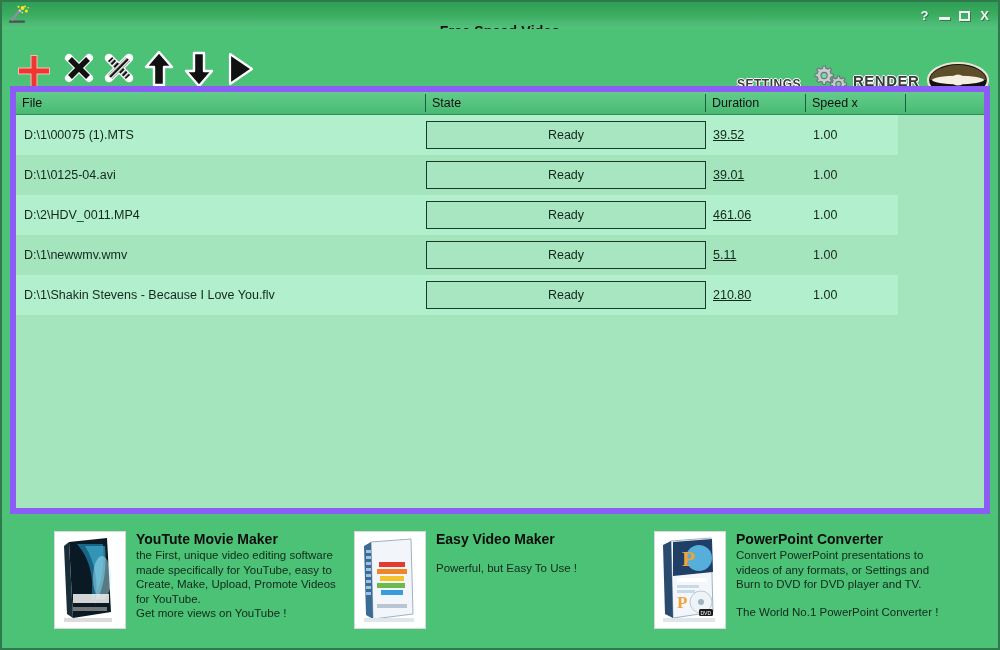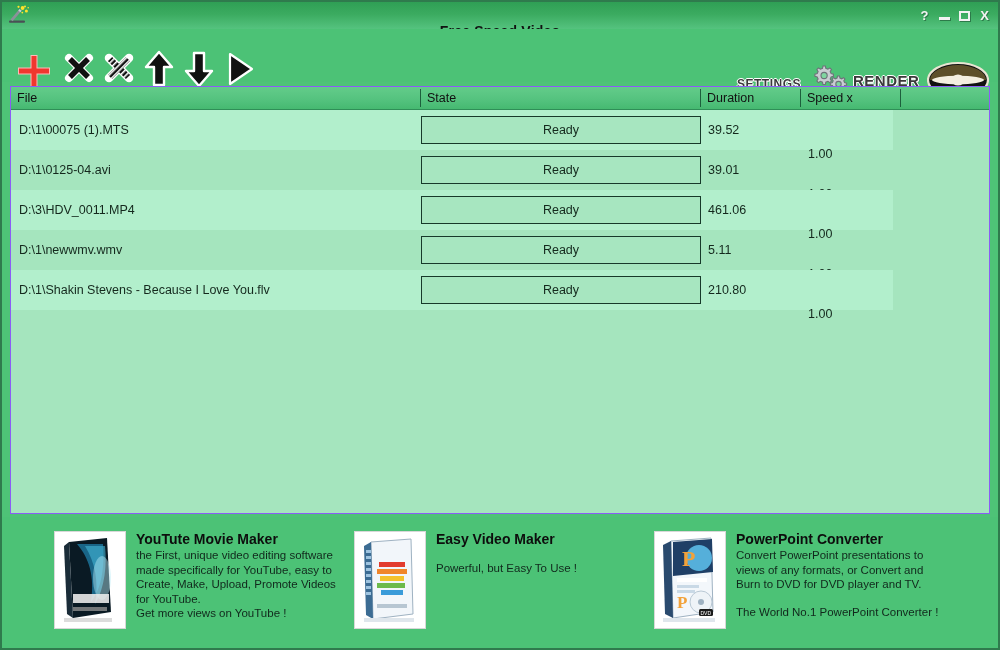--- a/index.html
+++ b/index.html
@@ -121,21 +121,21 @@
   }
   #settings-text { left: 0; top: 9px; font-size: 17px; letter-spacing: .5px; }
   #render-text   { left: 0; top: 6px; font-size: 21px; letter-spacing: .5px; }
 
   
   #file-list-panel {
     position: absolute;
     left: 8px; top: 84px;
     width: 980px; height: 428px;
     box-sizing: border-box;
-    border: 1px solid #8b5cf6;
+    border: 6px solid #8b5cf6;
     background: #a5e5be;
     overflow: hidden;
   }
   #list-header {
     position: relative;
     height: 22px;
     background: linear-gradient(to bottom, #63cc8a 0%, #55c37f 55%, #46b971 100%);
     border-bottom: 1px solid #2f8e57;
   }
   .col-head {
@@ -175,22 +175,22 @@
     position: absolute;
     top: 0;
     height: 40px;
     line-height: 40px;
     font-size: 12.5px;
     color: #14281d;
     white-space: nowrap;
     overflow: hidden;
   }
   .cell-file     { left: 8px;   width: 396px; }
-  .cell-duration { left: 697px; width: 88px; }
-  .cell-speed    { left: 797px; width: 88px; margin-top: 24px; }
+  .cell-duration { left: 697px; width: 88px; text-decoration: underline; }
+  .cell-speed    { left: 797px; width: 88px; }
   .state-box {
     position: absolute;
     left: 410px; top: 6px;
     width: 280px; height: 28px;
     box-sizing: border-box;
     border: 1px solid #17392a;
     background: #a7e6c0;
     line-height: 26px;
     text-align: center;
     font-size: 12.5px;
@@ -406,21 +406,21 @@
 
       <div class="file-row">
         <div class="cell cell-file">D:\1\0125-04.avi</div>
         <div class="state-box">Ready</div>
         <div class="cell cell-duration">39.01</div>
         <div class="cell cell-speed">1.00</div>
       </div>
 
       <div class="file-row">
         <div class="row-tint"></div>
-        <div class="cell cell-file">D:\3\HDV_0011.MP4</div>
+        <div class="cell cell-file">D:\2\HDV_0011.MP4</div>
         <div class="state-box">Ready</div>
         <div class="cell cell-duration">461.06</div>
         <div class="cell cell-speed">1.00</div>
       </div>
 
       <div class="file-row">
         <div class="cell cell-file">D:\1\newwmv.wmv</div>
         <div class="state-box">Ready</div>
         <div class="cell cell-duration">5.11</div>
         <div class="cell cell-speed">1.00</div>
@@ -514,21 +514,21 @@
           <circle cx="46" cy="70" r="3" fill="#9fb2c2"></circle>
           <text x="22" y="76" font-family="Liberation Serif, serif" font-size="17" font-weight="bold" fill="#f2a23a">P</text>
           <rect x="44" y="77" width="14" height="7" rx="1.5" fill="#1b1b1b"></rect>
           <text x="45.5" y="83" font-family="Liberation Sans, sans-serif" font-size="5" fill="#ffffff">DVD</text>
           <rect x="8" y="86" width="52" height="4" fill="#dfe6ec"></rect>
         </svg>
       </div>
       <div class="ad-text">
         <div class="ad-title">PowerPoint Converter</div>
         <div class="ad-body">Convert PowerPoint presentations to
-views of any formats, or Convert and
+videos of any formats, or Settings and
 Burn to DVD for DVD player and TV.</div>
         <div class="ad-gap"></div>
         <div class="ad-tagline">The World No.1 PowerPoint Converter !</div>
       </div>
     </div>
 
   </div>
 </div>
 
 </body></html>

